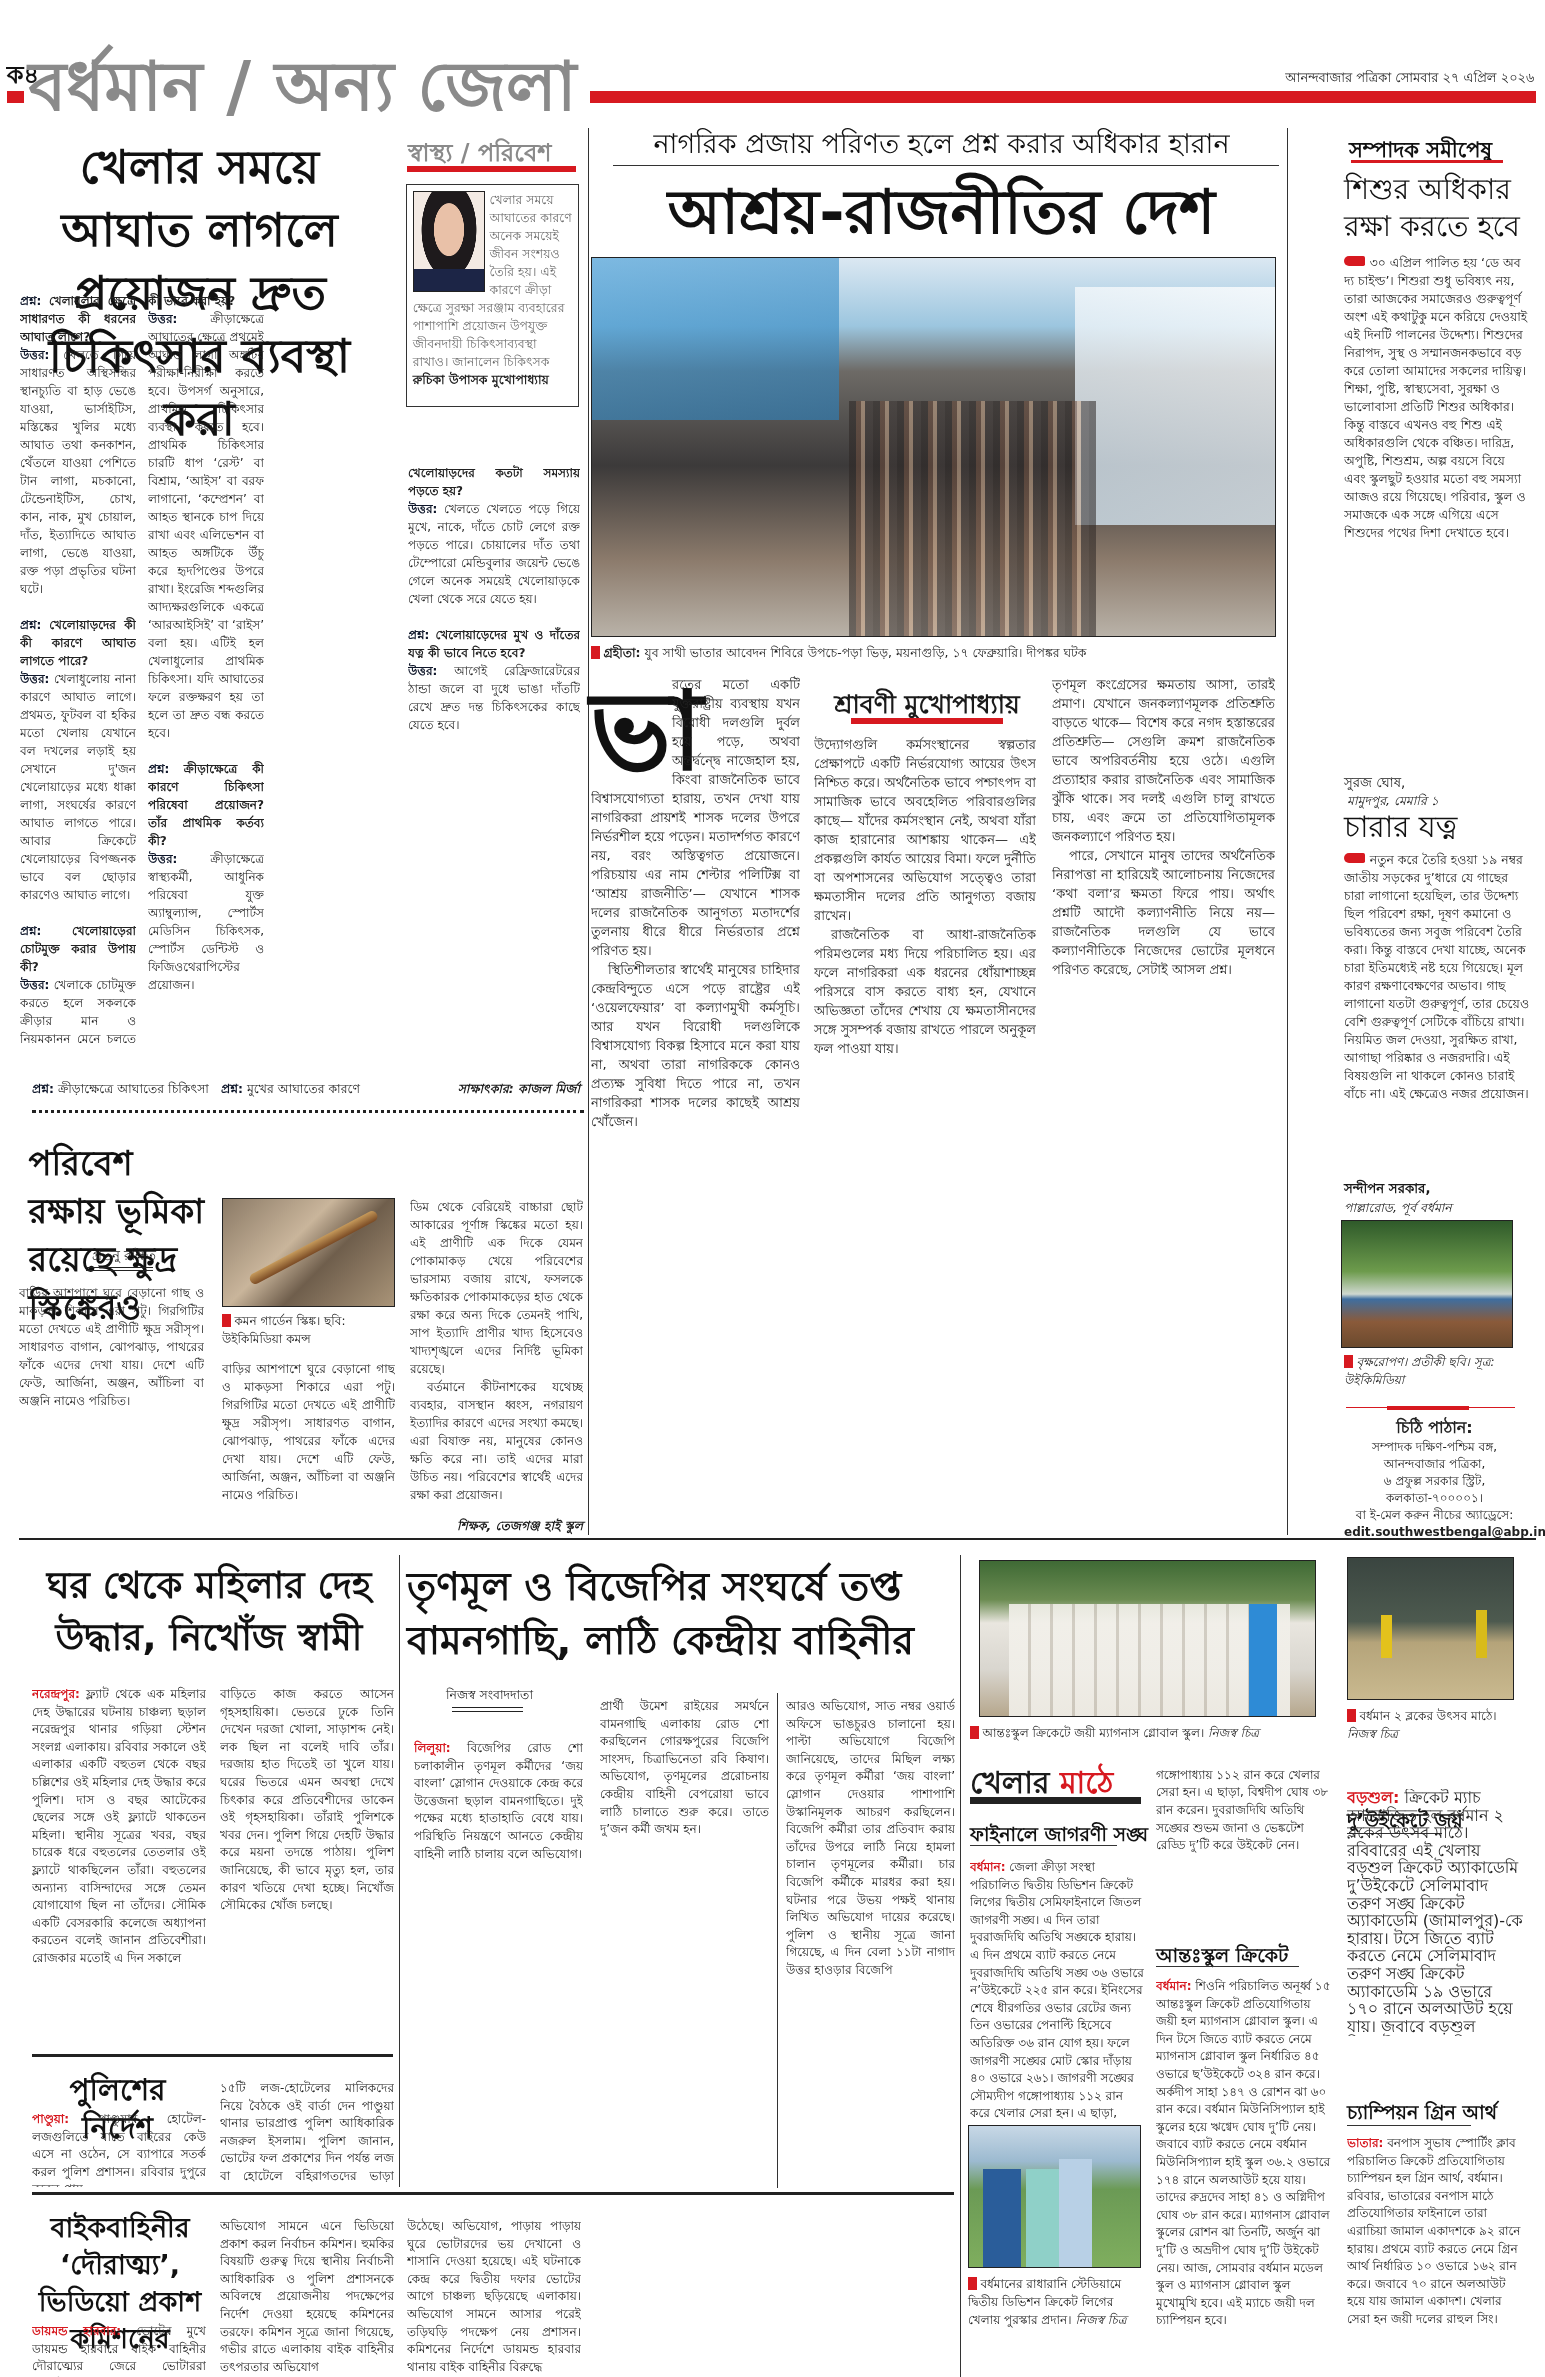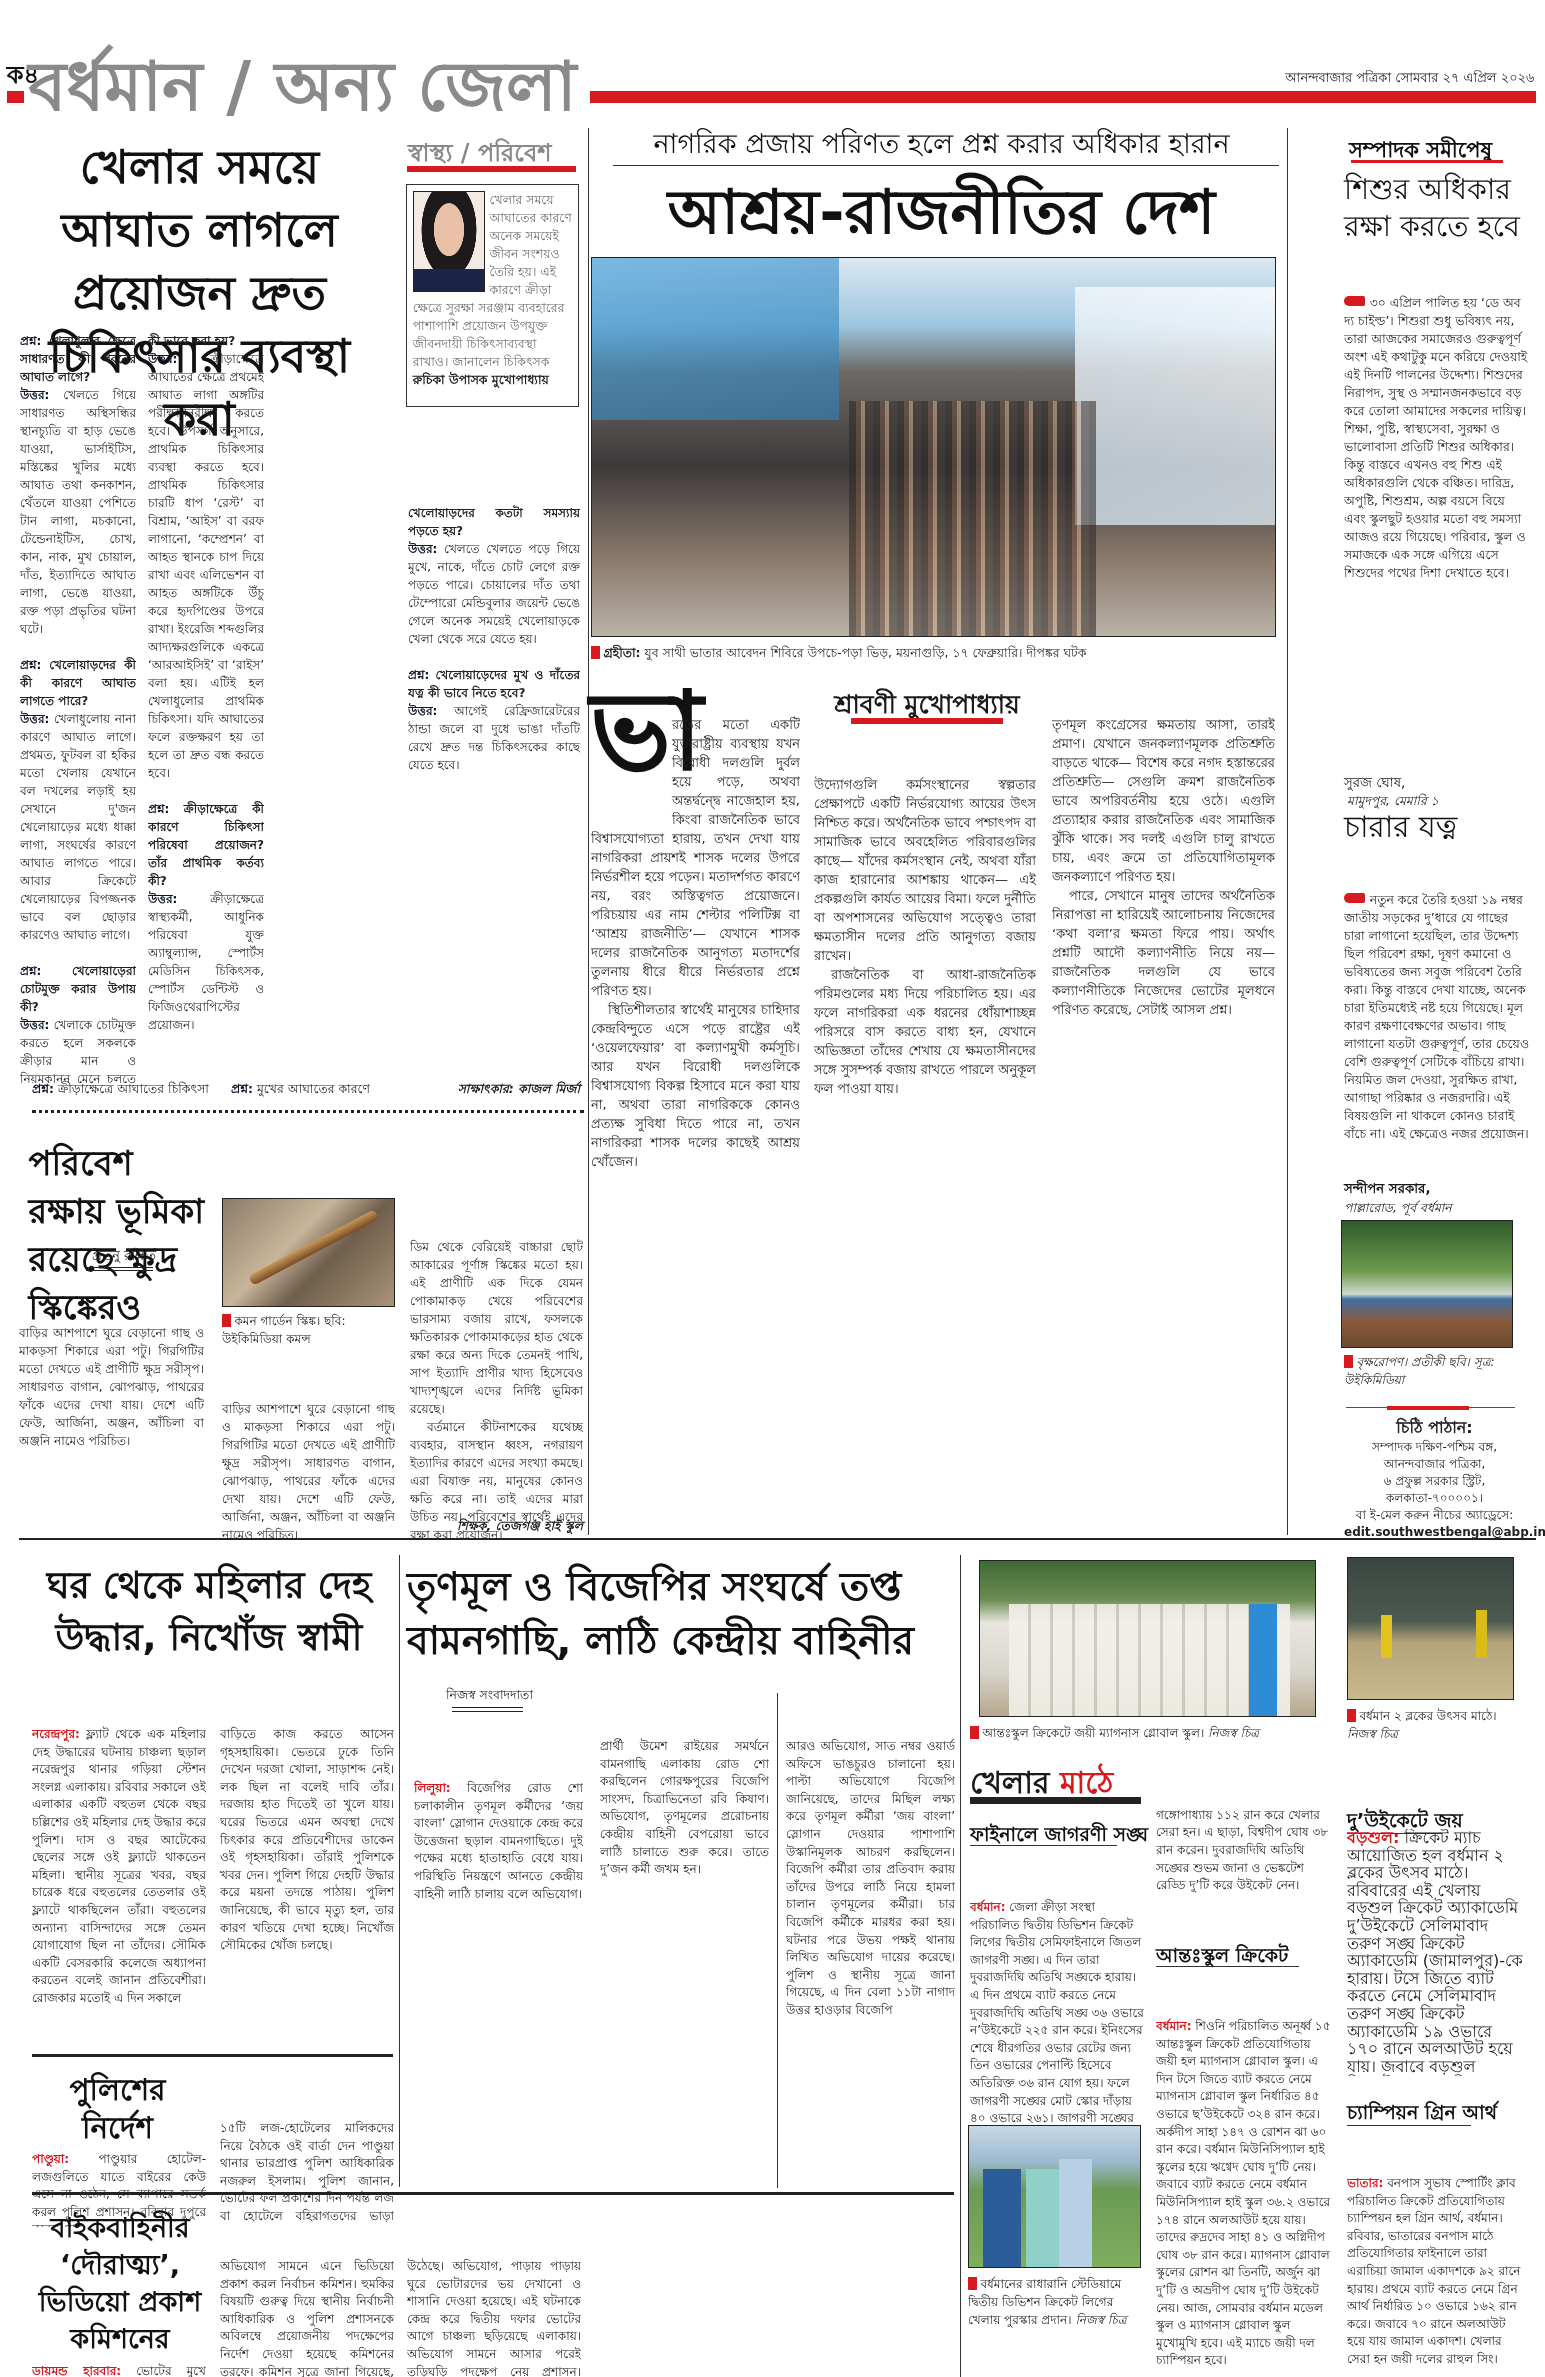--- a/index.html
+++ b/index.html
@@ -12,21 +12,21 @@
   .body-text p { margin-bottom: 0; text-indent: 0; }
   .body-text .ind { text-indent: 17px; }
   .q { color: #0f172a; font-weight: bold; }
   .dateline { color: #d71920; font-weight: bold; }
   .hl { font-family: "DejaVu Sans", sans-serif; font-weight: bold; color: #111; text-align: center; }
   .photo { border: 1.4px solid #222; overflow: hidden; }
   .caption { font-size: 12.4px; line-height: 18px; color: #222; }
   .caption .sq { display: inline-block; width: 8.6px; height: 13.3px; background: #d71920; margin-right: 3.8px; vertical-align: -1.9px; }
   .vrule { position: absolute; width: 1.4px; background: #333; }
   .hrule { position: absolute; height: 2.9px; background: #222; }
-  .col { position: absolute; overflow: hidden; margin-top: 40px; }
+  .col { position: absolute; overflow: hidden; }
   .subhead { font-weight: bold; font-size: 19px; line-height: 27px; color: #111; }
   .byline { text-align: center; font-size: 16px; }
   .pen { display: inline-block; width: 21px; height: 10.5px; background: #d71920; border-radius: 5.7px 1.9px 1.9px 5.7px; margin-right: 4.8px; vertical-align: 1px; }
 </style>
 </head>
 <body>
 
 <div class="abs" style="left:6.7px;top:56px;font-size:24px;font-weight:bold;color:#111;">ক৪</div>
 <div class="abs redbar" style="left:6.7px;top:91px;width:17px;height:12.4px;"></div>
 <div class="abs" style="left:28.5px;top:56px;font-size:68px;line-height:62px;font-weight:bold;color:#8a8a8a;">বর্ধমান / অন্য জেলা</div>
@@ -72,21 +72,21 @@
   <p><b>খেলোয়াড়দের কতটা সমস্যায় পড়তে হয়?</b></p>
   <p><span class="q">উত্তর:</span> <span>খেলতে খেলতে পড়ে গিয়ে মুখে, নাকে, দাঁতে চোট লেগে রক্ত পড়তে পারে। চোয়ালের দাঁত তথা টেম্পোরো মেন্ডিবুলার জয়েন্ট ভেঙে গেলে অনেক সময়েই খেলোয়াড়কে খেলা থেকে সরে যেতে হয়।</span></p>
   <br>
   <p><span class="q">প্রশ্ন:</span> <b>খেলোয়াড়েদের মুখ ও দাঁতের যত্ন কী ভাবে নিতে হবে?</b></p>
   <p><span class="q">উত্তর:</span> <span>আগেই রেফ্রিজারেটরের ঠান্ডা জলে বা দুধে ভাঙা দাঁতটি রেখে দ্রুত দন্ত চিকিৎসকের কাছে যেতে হবে।</span></p>
 </div>
 
 <div class="abs" style="left:32px;top:1080px;font-size:12.4px;">
   <span class="q">প্রশ্ন:</span> <span>ক্রীড়াক্ষেত্রে আঘাতের চিকিৎসা</span>
 </div>
-<div class="abs" style="left:221px;top:1080px;font-size:12.4px;margin-left:10px;">
+<div class="abs" style="left:221px;top:1080px;font-size:12.4px;">
   <span class="q">প্রশ্ন:</span> <span>মুখের আঘাতের কারণে</span>
 </div>
 <div class="abs" style="right:965px;top:1080px;font-size:12.4px;font-weight:bold;font-style:italic;">সাক্ষাৎকার: কাজল মির্জা</div>
 
 <div class="abs" style="left:32px;top:1110px;width:552px;height:0;border-top:3.8px dotted #222;"></div>
 
 <div class="abs hl" style="left:28.5px;top:1139px;width:181px;font-size:34px;line-height:48px;text-align:left;">পরিবেশ রক্ষায় ভূমিকা রয়েছে ক্ষুদ্র স্কিঙ্কেরও</div>
 <div class="abs byline" style="left:81px;top:1246px;width:86px;font-size:13.3px;">প্রতনু রক্ষিত</div>
 <div class="abs" style="left:86px;top:1267px;width:67px;height:3.8px;border-top:1.4px solid #222;border-bottom:1.4px solid #222;"></div>
 

